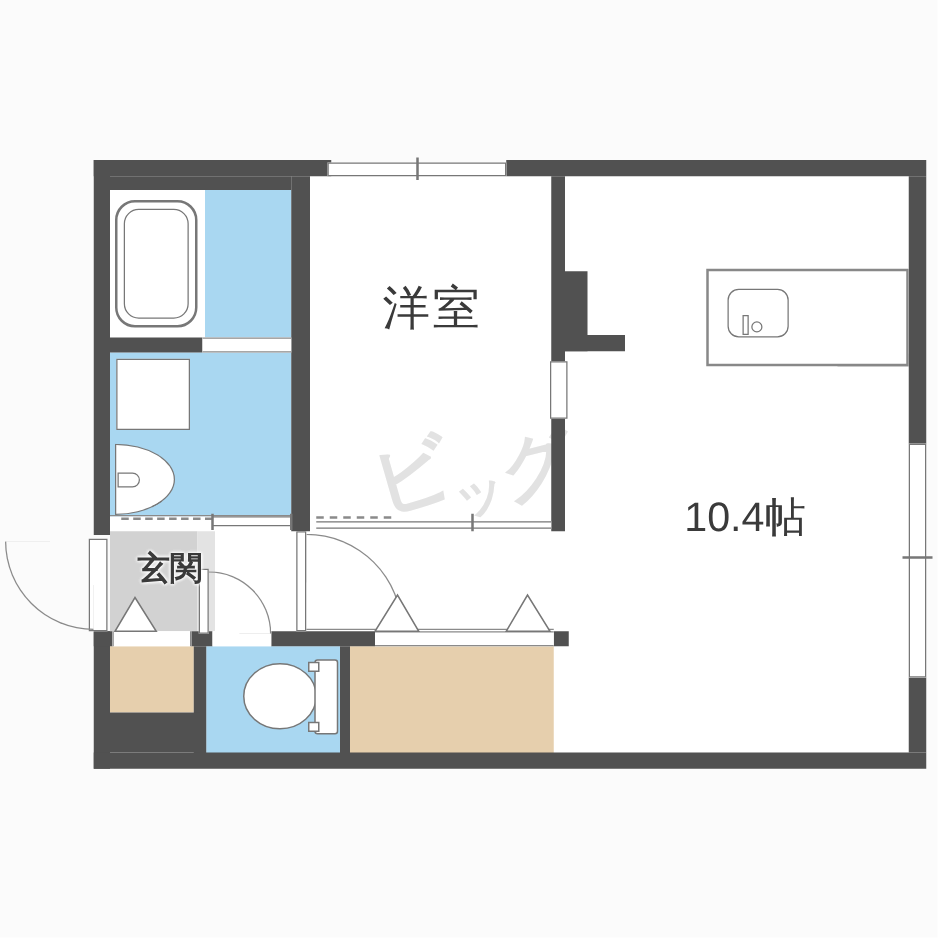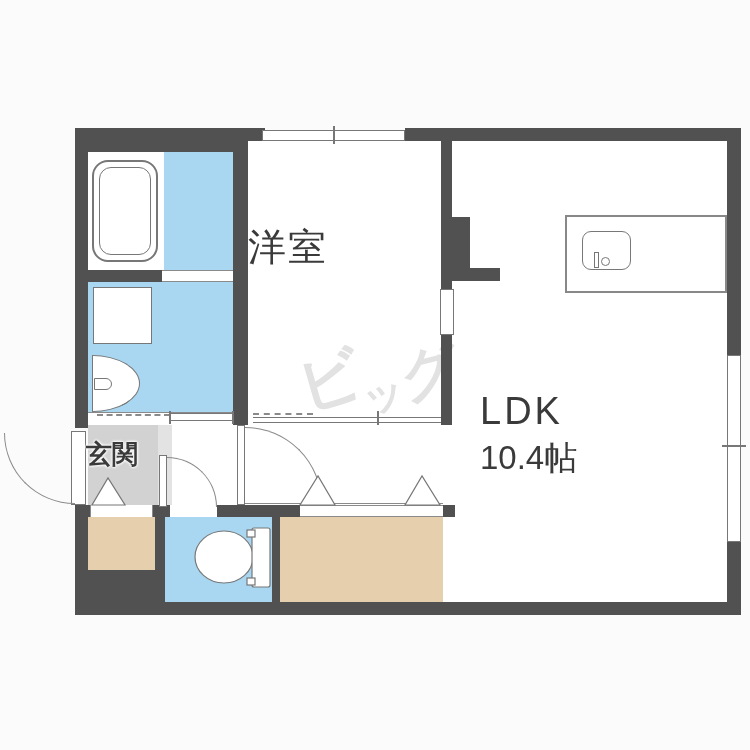--- a/index.html
+++ b/index.html
@@ -3,21 +3,21 @@
 <meta charset="utf-8">
 <style>
   html,body{margin:0;padding:0;}
   body{font-family:"Liberation Sans","DejaVu Sans",sans-serif;}
   .canvas{position:relative;width:750px;height:750px;background:var(--background,#fbfbfb);overflow:hidden;}
   .w{position:absolute;background:var(--wall,#515151);}
   .fl{position:absolute;}
   .op{position:absolute;background:#fff;}
   .fix{position:absolute;background:#fff;border:1px solid var(--outline,#777);box-sizing:border-box;}
   .thin{position:absolute;box-sizing:border-box;}
-  .lbl{position:absolute;color:var(--text,#3a3a3a);line-height:1.15;font-weight:500;}
+  .lbl{position:absolute;color:var(--text,#3a3a3a);text-align:center;line-height:1.15;font-weight:500;}
   .wm{position:absolute;color:var(--watermark,#e2e2e2);font-weight:700;z-index:3;}
   .z1{z-index:1}.z2{z-index:2}.z4{z-index:4}.z5{z-index:5}.z6{z-index:6}.z7{z-index:7}.z8{z-index:8}
   svg.overlay{position:absolute;left:0;top:0;z-index:7;pointer-events:none;}
 </style>
 </head>
 <body>
 
 <div class="canvas">
 
   <div class="fl z1" style="left:88px;top:141px;width:639px;height:461px;background:#fff;"></div>
@@ -103,18 +103,17 @@
       <polygon points="92,505 125,505 108,478"></polygon>
       <polygon points="300,505 335,505 318,476"></polygon>
       <polygon points="405,505 440,505 422,476"></polygon>
     </g>
   </svg>
 
   <div class="lbl z8" style="left:248px;top:226px;width:196px;">
     <div style="font-size:38px;letter-spacing:2px;">洋室</div>
   </div>
   <div class="lbl z8" style="left:480px;top:390px;width:232px;">
-    <div style="font-size:38px;letter-spacing:3px;">LDK</div>
     <div style="font-size:33px;margin-top:5px;">10.4帖</div>
   </div>
-  <div class="lbl z8" style="left:86px;top:440px;width:72px;font-size:26px;font-weight:600;text-shadow:0 0 3px #fff,0 0 3px #fff,0 0 3px #fff;">玄関</div>
+  <div class="lbl z8" style="left:100px;top:440px;width:72px;font-size:26px;font-weight:600;text-shadow:0 0 3px #fff,0 0 3px #fff,0 0 3px #fff;">玄関</div>
 
 </div>
 
 </body></html>

